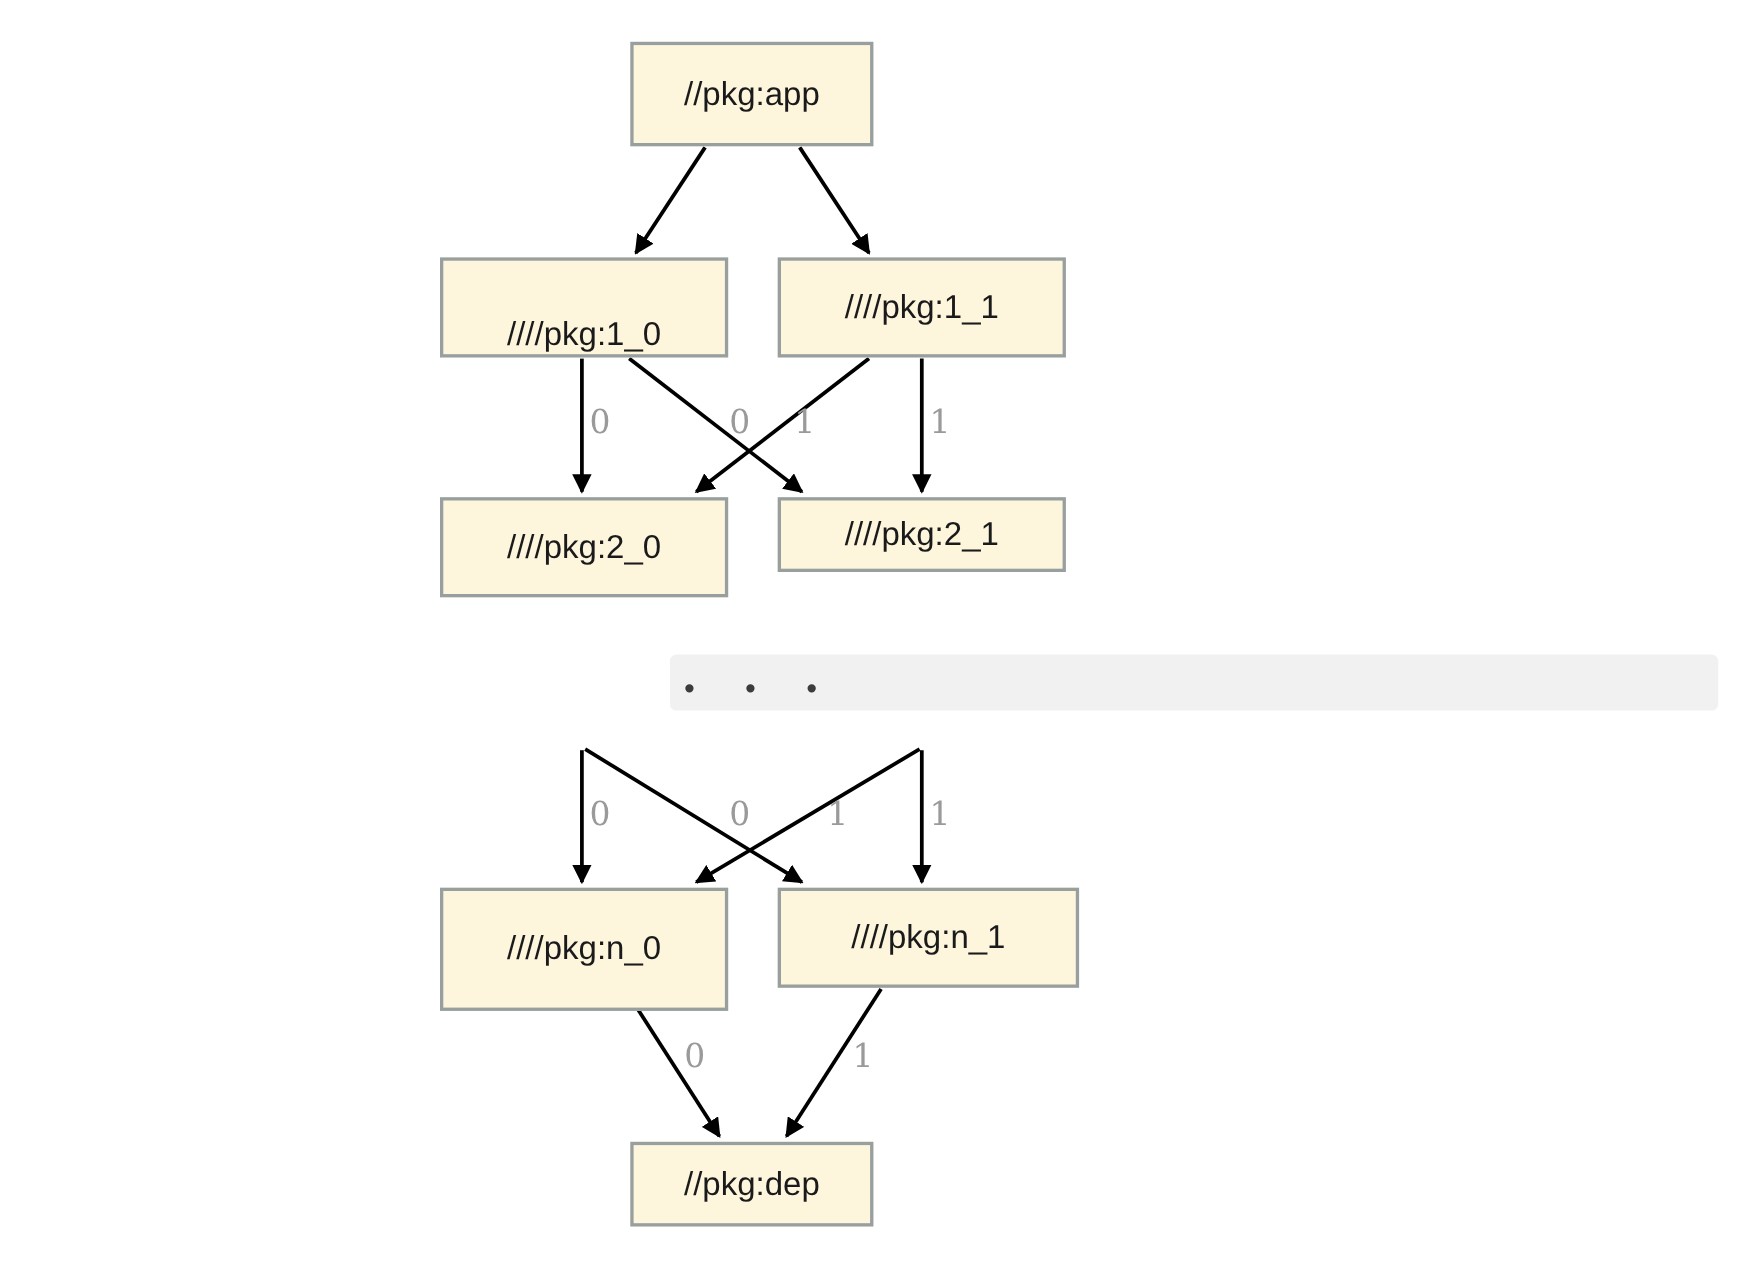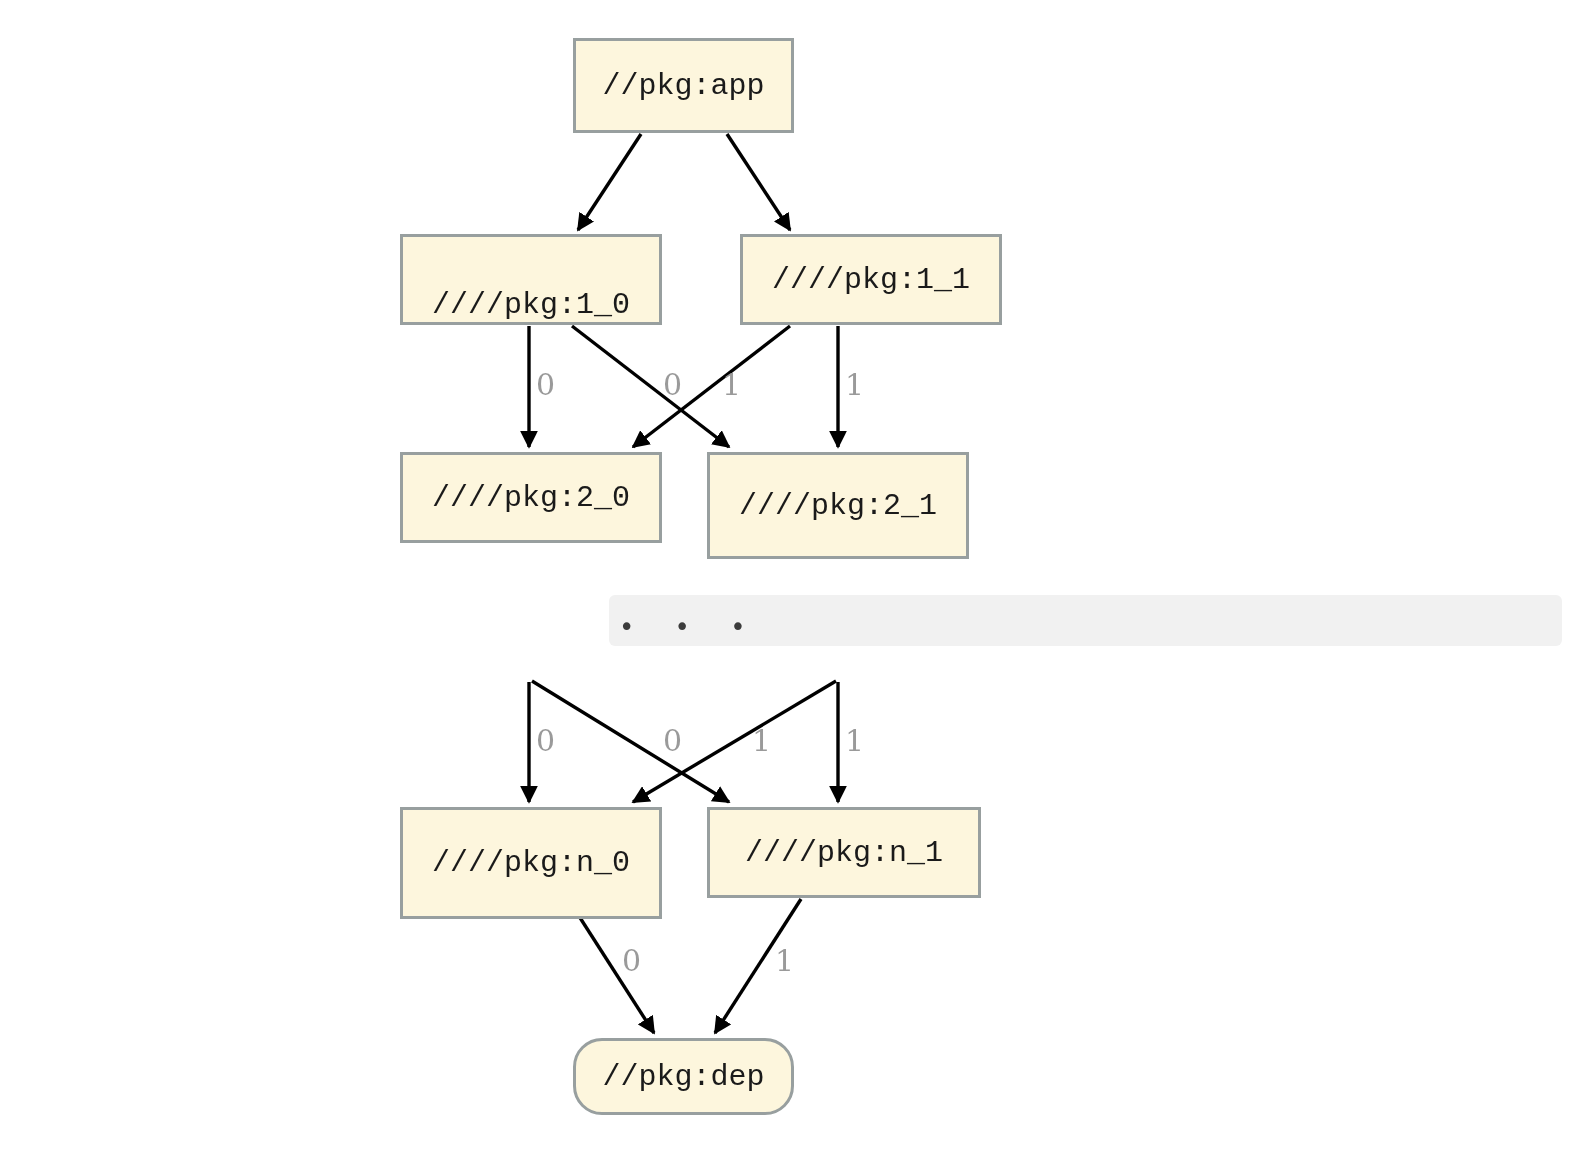--- a/index.html
+++ b/index.html
@@ -12,21 +12,21 @@
   }
   #graph-svg{position:absolute;left:0;top:0;width:1592px;height:1162px;}
   .node-box{
     position:absolute;
     box-sizing:border-box;
     background:#fdf6dd;
     border:3px solid #989f9f;
     display:flex;align-items:center;justify-content:center;
   }
   .node-label{
-    font-family:Liberation Mono, monospace;
+    font-family:Liberation Sans, sans-serif;
     font-size:30px;
     color:#1a1a1a;
     letter-spacing:0px;
     white-space:nowrap;
     user-select:none;
   }
   .edge-label{
     position:absolute;
     font-family:"DejaVu Serif", serif;
     font-size:30px;
@@ -79,36 +79,36 @@
       </g>
   </svg>
 
   <div id="nodes-layer">
       <div class="node-box" style="left: 573px; top: 38px; width: 221px; height: 95px; background: rgb(253, 246, 221); border-color: rgb(152, 159, 159);">
         <span class="node-label">//pkg:app</span>
       </div>
       <div class="node-box" style="left: 400px; top: 234px; width: 262px; height: 91px; background: rgb(253, 246, 221); border-color: rgb(152, 159, 159); align-items: flex-end;">
         <span class="node-label">////pkg:1_0</span>
       </div>
-      <div class="node-box" style="left: 707px; top: 234px; width: 262px; height: 91px; background: rgb(253, 246, 221); border-color: rgb(152, 159, 159); margin-left: 33px;">
+      <div class="node-box" style="left: 707px; top: 234px; width: 262px; height: 91px; background: rgb(253, 246, 221); border-color: rgb(152, 159, 159);">
         <span class="node-label">////pkg:1_1</span>
       </div>
       <div class="node-box" style="left: 400px; top: 452px; width: 262px; height: 91px; background: rgb(253, 246, 221); border-color: rgb(152, 159, 159);">
         <span class="node-label">////pkg:2_0</span>
       </div>
-      <div class="node-box" style="left: 707px; top: 452px; width: 262px; height: 107px; background: rgb(253, 246, 221); border-color: rgb(152, 159, 159);">
+      <div class="node-box" style="left: 707px; top: 452px; width: 262px; height: 68px; background: rgb(253, 246, 221); border-color: rgb(152, 159, 159);">
         <span class="node-label">////pkg:2_1</span>
       </div>
       <div class="node-box" style="left: 400px; top: 807px; width: 262px; height: 112px; background: rgb(253, 246, 221); border-color: rgb(152, 159, 159);">
         <span class="node-label">////pkg:n_0</span>
       </div>
       <div class="node-box" style="left: 707px; top: 807px; width: 274px; height: 91px; background: rgb(253, 246, 221); border-color: rgb(152, 159, 159);">
         <span class="node-label">////pkg:n_1</span>
       </div>
-      <div class="node-box" style="left: 573px; top: 1038px; width: 221px; height: 77px; background: rgb(253, 246, 221); border-color: rgb(152, 159, 159); border-radius: 29px;">
+      <div class="node-box" style="left: 573px; top: 1038px; width: 221px; height: 77px; background: rgb(253, 246, 221); border-color: rgb(152, 159, 159);">
         <span class="node-label">//pkg:dep</span>
       </div>
     </div>
 
   <div id="edge-labels-layer">
       <div class="edge-label" style="left: 536px; top: 370px; color: rgb(154, 154, 154);">0</div>
       <div class="edge-label" style="left: 663px; top: 370px; color: rgb(154, 154, 154);">0</div>
       <div class="edge-label" style="left: 722px; top: 370px; color: rgb(154, 154, 154);">1</div>
       <div class="edge-label" style="left: 845px; top: 370px; color: rgb(154, 154, 154);">1</div>
       <div class="edge-label" style="left: 536px; top: 726px; color: rgb(154, 154, 154);">0</div>

